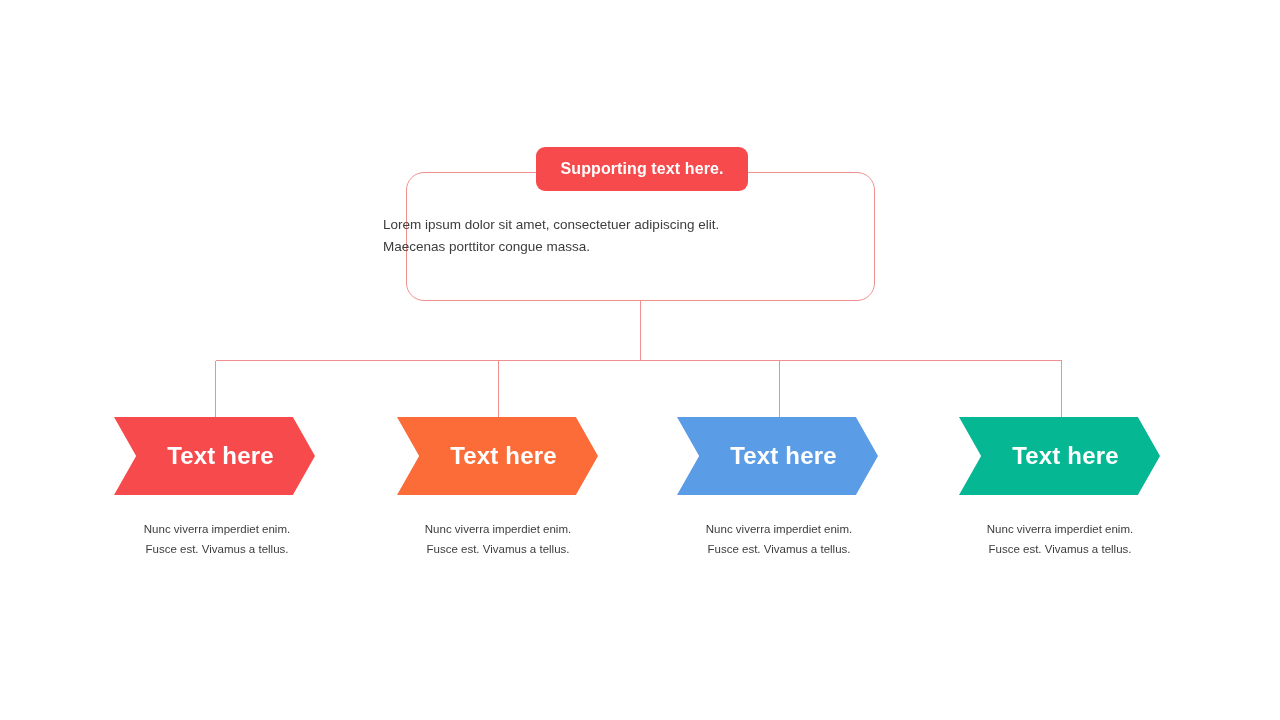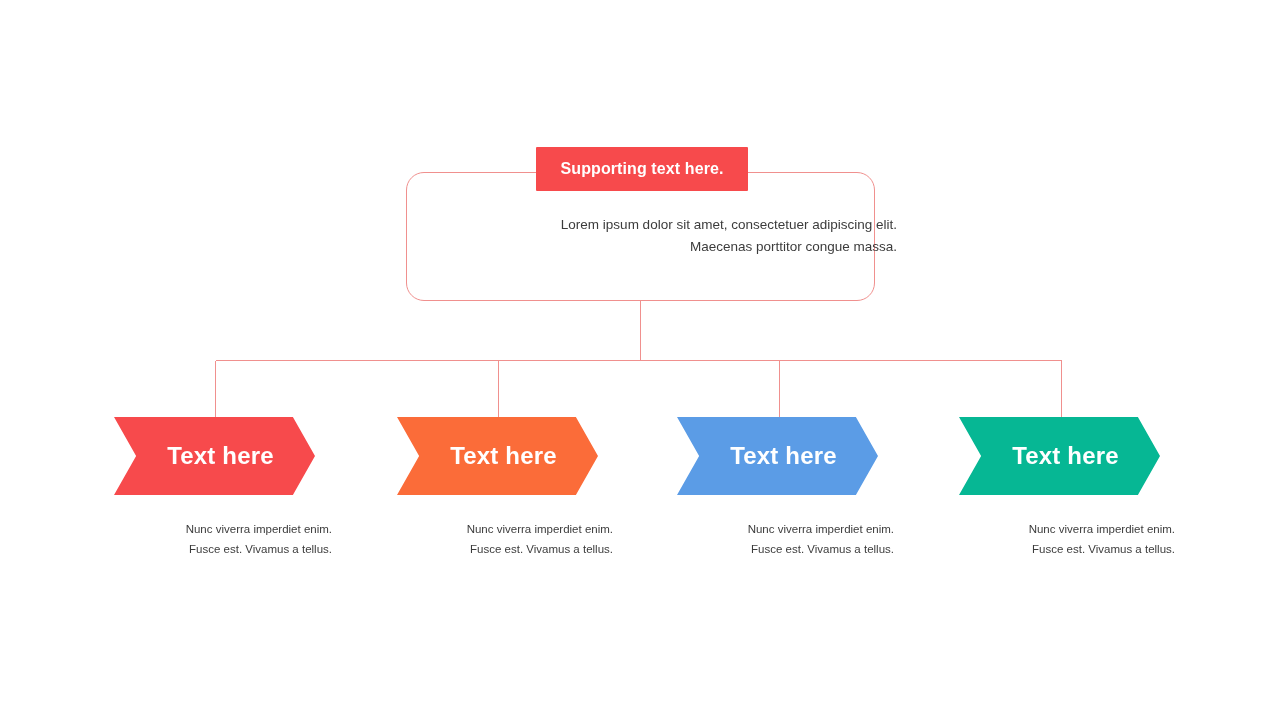--- a/index.html
+++ b/index.html
@@ -38,38 +38,38 @@
     top: 172px;
     width: 469px;
     height: 129px;
     box-sizing: border-box;
     border: 1px solid #f0908e;
     border-radius: 18px;
     background: transparent;
   }
   .summary-text {
     position: absolute;
-    left: 428px;
+    left: 383px;
     top: 214px;
     width: 469px;
-    text-align: right;
+    text-align: left;
     font-size: 13.5px;
     line-height: 22px;
     color: #3c3c3c;
     white-space: pre-line;
   }
 
   
   .badge {
     position: absolute;
     left: 536px;
     top: 147px;
     width: 212px;
     height: 44px;
-    border-radius: 1px;
+    border-radius: 9px;
     background: #f74a4c;
     color: #ffffff;
     font-size: 16px;
     font-weight: bold;
     display: flex;
     align-items: center;
     justify-content: center;
     letter-spacing: 0.1px;
     text-align: right;
   }
@@ -92,21 +92,21 @@
     font-weight: bold;
     padding-left: 12px;
     letter-spacing: 0.2px;
   }
 
   
   .caption {
     position: absolute;
     top: 519px;
     width: 230px;
-    text-align: right;
+    text-align: center;
     font-size: 11.5px;
     line-height: 20px;
     color: #3c3c3c;
     white-space: pre-line;
   }
 
   .col-0 { left: 114px; }
   .col-1 { left: 397px; }
   .col-2 { left: 677px; }
   .col-3 { left: 959px; }

